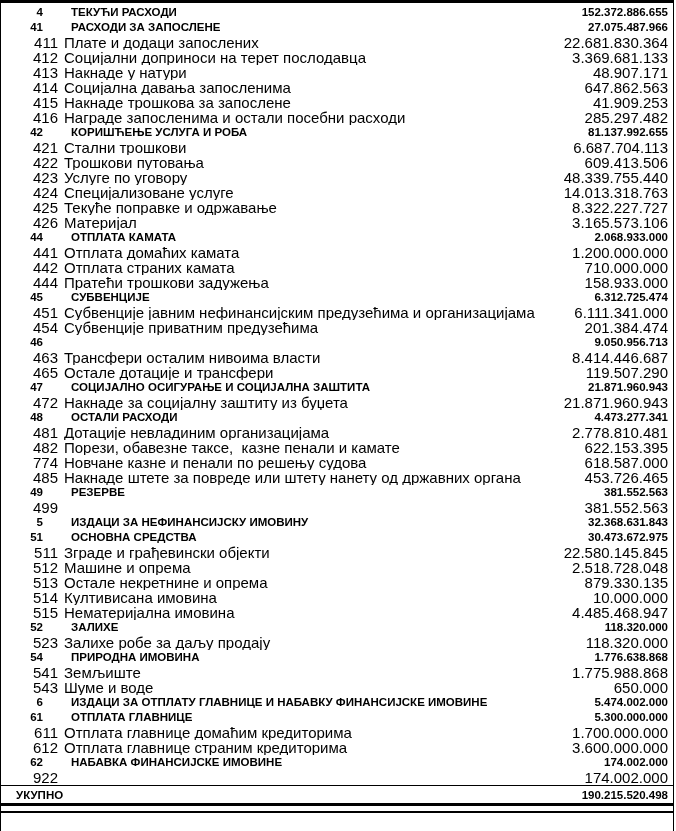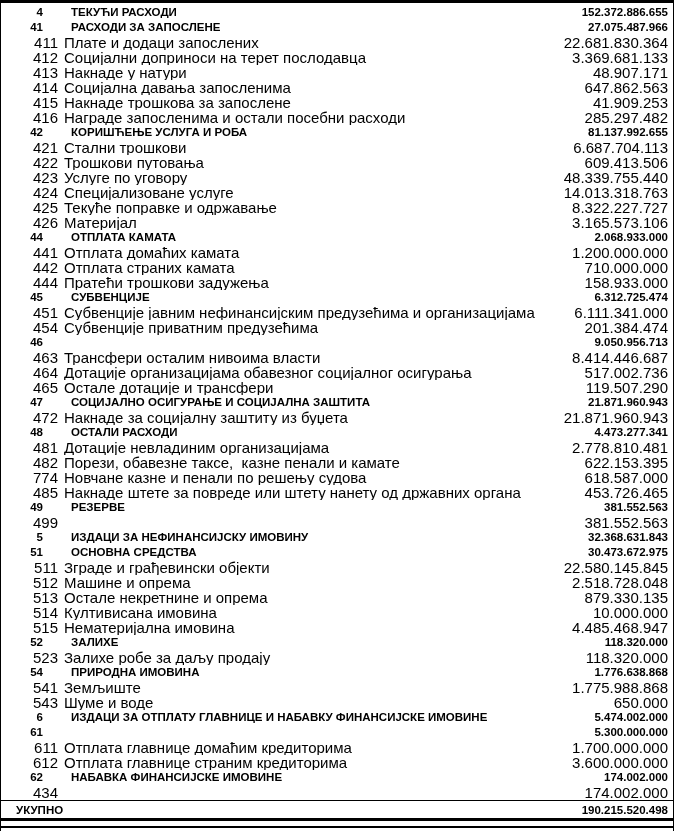--- a/index.html
+++ b/index.html
@@ -245,25 +245,20 @@
     <span class="code">46</span>
     <span class="amount">9.050.956.713</span>
   </div>
 
   <div class="row d">
     <span class="code">463</span>
     <span class="desc">Трансфери осталим нивоима власти</span>
     <span class="amount">8.414.446.687</span>
   </div>
 
-  <div class="row d">
-    <span class="code">464</span>
-    <span class="desc">Дотације организацијама обавезног социјалног осигурања</span>
-    <span class="amount">517.002.736</span>
-  </div>
 
   <div class="row d">
     <span class="code">465</span>
     <span class="desc">Остале дотације и трансфери</span>
     <span class="amount">119.507.290</span>
   </div>
 
   <div class="row h">
     <span class="code">47</span>
     <span class="desc">СОЦИЈАЛНО ОСИГУРАЊЕ И СОЦИЈАЛНА ЗАШТИТА</span>
@@ -390,20 +385,21 @@
   </div>
 
   <div class="row h">
     <span class="code">6</span>
     <span class="desc">ИЗДАЦИ ЗА ОТПЛАТУ ГЛАВНИЦЕ И НАБАВКУ ФИНАНСИЈСКЕ ИМОВИНЕ</span>
     <span class="amount">5.474.002.000</span>
   </div>
 
   <div class="row h">
     <span class="code">61</span>
+    <span class="desc">ОТПЛАТА ГЛАВНИЦЕ</span>
     <span class="amount">5.300.000.000</span>
   </div>
 
   <div class="row d">
     <span class="code">611</span>
     <span class="desc">Отплата главнице домаћим кредиторима</span>
     <span class="amount">1.700.000.000</span>
   </div>
 
   <div class="row d">
@@ -412,21 +408,21 @@
     <span class="amount">3.600.000.000</span>
   </div>
 
   <div class="row h">
     <span class="code">62</span>
     <span class="desc">НАБАВКА ФИНАНСИЈСКЕ ИМОВИНЕ</span>
     <span class="amount">174.002.000</span>
   </div>
 
   <div class="row d">
-    <span class="code">434</span>
+    <span class="code">922</span>
     <span class="amount">174.002.000</span>
   </div>
 </div>
 
     <div class="total-row">
       <span class="total-label">УКУПНО</span>
       <span class="total-value">190.215.520.498</span>
     </div>
 
     <div class="bottom-rule"></div>

